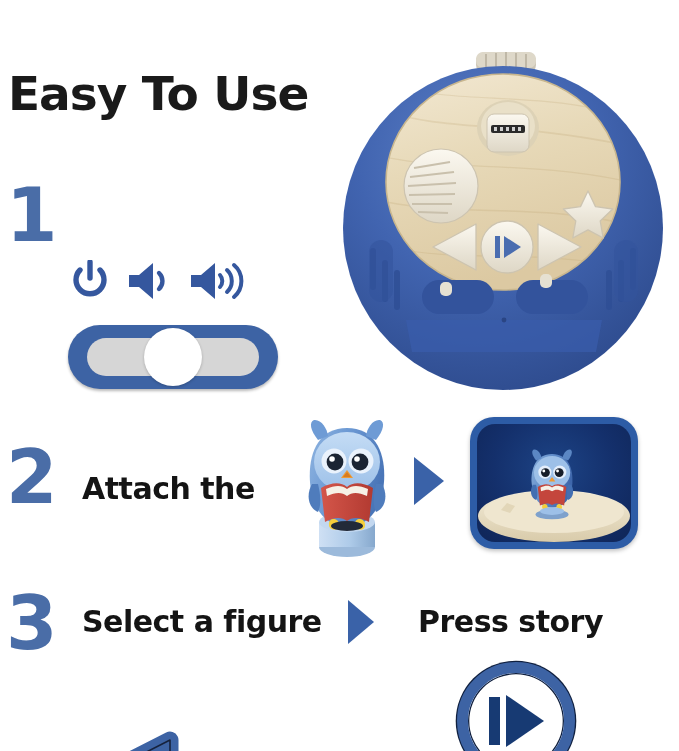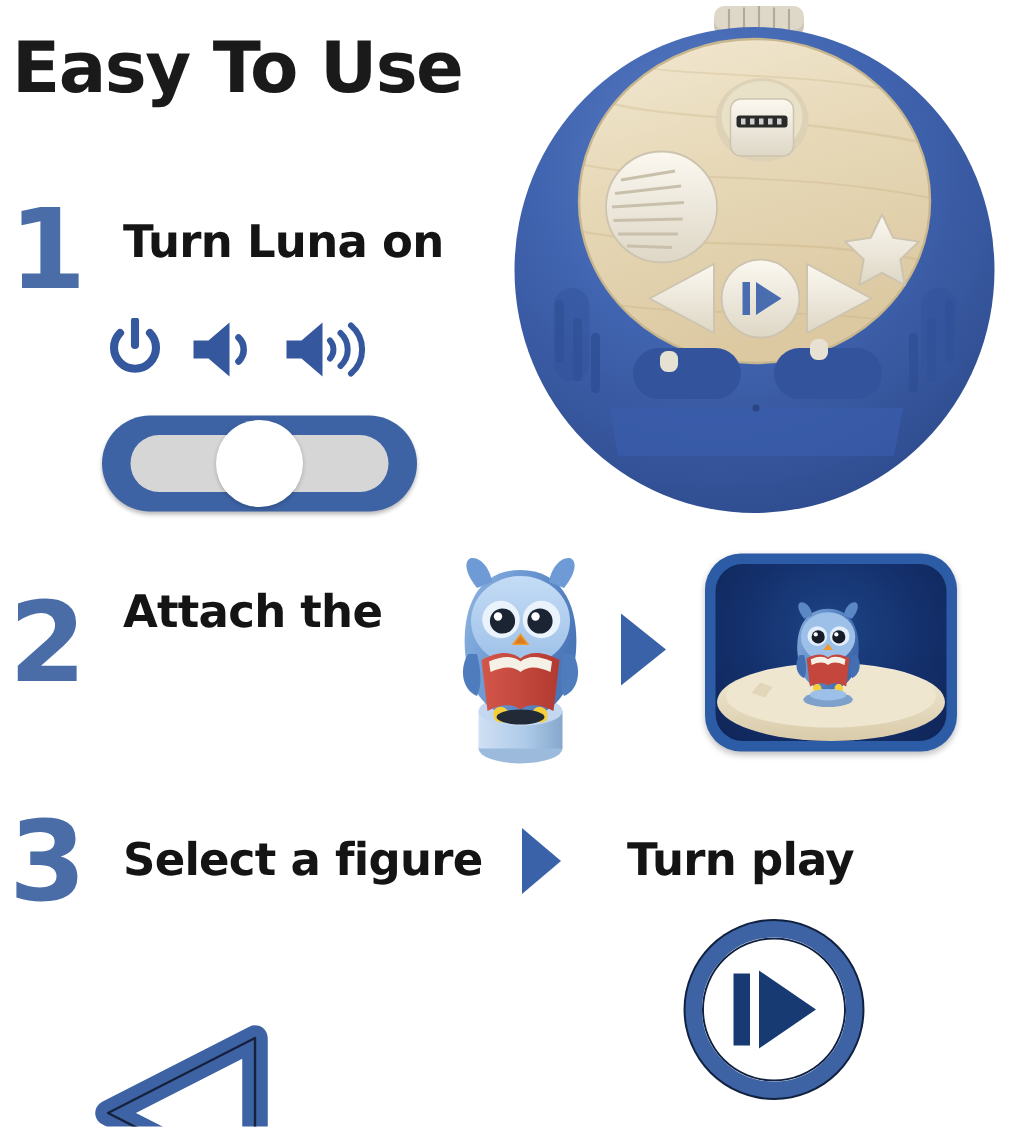--- a/index.html
+++ b/index.html
@@ -3,21 +3,21 @@
 <meta charset="utf-8">
 <style>
   html,body{margin:0;padding:0;}
   body{
     width:679px;height:751px;
     background:#ffffff;
     font-family:"Liberation Sans", sans-serif;
     overflow:hidden;
     position:relative;
   }
-  .stage{position:absolute;inset:0;}
+  .stage{position:absolute;inset:0;margin-top:48px;}
   .abs{position:absolute;}
 
   
   .headline{
     left:8px;top:22px;
     font-size:47px;
     font-weight:bold;
     letter-spacing:-1px;
     color:#1a1a1a;
     font-family:"DejaVu Sans", sans-serif;
@@ -232,21 +232,20 @@
       <g fill="#e6e1d2">
         <rect x="110" y="230" width="12" height="14" rx="5"></rect>
         <rect x="210" y="222" width="12" height="14" rx="5"></rect>
       </g>
       <path d="M76 268 L272 268 L266 300 L82 300 Z" fill="#3a5cab" opacity="0.75"></path>
       <circle cx="174" cy="268" r="2.4" fill="#2a4584"></circle>
     </svg>
   </div>
 
   <div class="abs numeral" style="left:6px;top:130px;">1</div>
-  <div class="abs step-title" style="left:82px;top:145px;">Turn Luna on</div>
 
   <div class="abs icon-row" style="left:70px;top:212px;">
 
     <span>
       <svg width="40" height="42" viewBox="0 0 40 42">
         <path d="M10 10 A 14 14 0 1 0 30 10" fill="none" stroke="#35579e" stroke-width="5.4" stroke-linecap="round"></path>
         <line x1="20" y1="2" x2="20" y2="18" stroke="#35579e" stroke-width="5.4" stroke-linecap="round"></line>
       </svg>
     </span>
 
@@ -267,21 +266,21 @@
     </span>
   </div>
 
   <div class="abs slider-outer" style="left:68px;top:277px;">
     <div class="slider-track">
       <div class="slider-knob"></div>
     </div>
   </div>
 
   <div class="abs numeral" style="left:6px;top:392px;">2</div>
-  <div class="abs step-title" style="left:82px;top:392px;">
+  <div class="abs step-title" style="left:82px;top:424px;">
     <div>Attach the</div>
   </div>
 
   <div class="abs" style="left:296px;top:362px;width:102px;height:150px;">
     <svg viewBox="0 0 102 150" width="102" height="150">
       <defs>
         <linearGradient id="owlBody" x1="0" y1="0" x2="1" y2="0.4">
           <stop offset="0%" stop-color="#8fb4e0"></stop>
           <stop offset="45%" stop-color="#6d9ad4"></stop>
           <stop offset="100%" stop-color="#4a76b8"></stop>
@@ -376,21 +375,21 @@
           <path d="M59 115 C 58 107, 70 107, 69 116 C 69 121, 59 121, 59 115 Z" fill="#f6cf3b"></path>
           <ellipse cx="51" cy="122" rx="22" ry="7" fill="#9dc0e8"></ellipse>
         </g>
       </svg>
     </div>
   </div>
 
   <div class="abs numeral" style="left:6px;top:538px;">3</div>
   <div class="abs step-title" style="left:82px;top:557px;">Select a figure</div>
   <div class="abs arrow-tri sm" style="left:348px;top:552px;"></div>
-  <div class="abs step-title" style="left:418px;top:557px;">Turn play</div>
+  <div class="abs step-title" style="left:418px;top:557px;">Press story</div>
 
   <div class="abs tri-btn" style="left:58px;top:612px;">
     <svg width="130" height="132" viewBox="0 0 130 132">
       <path d="M14 66 L112 16 L112 116 Z" fill="#ffffff" stroke="#3d63a4" stroke-width="17" stroke-linejoin="round"></path>
       <path d="M14 66 L112 16 L112 116 Z" fill="none" stroke="#16223d" stroke-width="1.6" stroke-linejoin="round"></path>
       <path d="M14 66 L112 16 L112 116 Z" fill="none" stroke="#16223d" stroke-width="1.6" stroke-linejoin="round" transform="translate(0,0) scale(1)" opacity="0"></path>
     </svg>
   </div>
 
   <div class="abs play-circle" style="left:457px;top:614px;">

